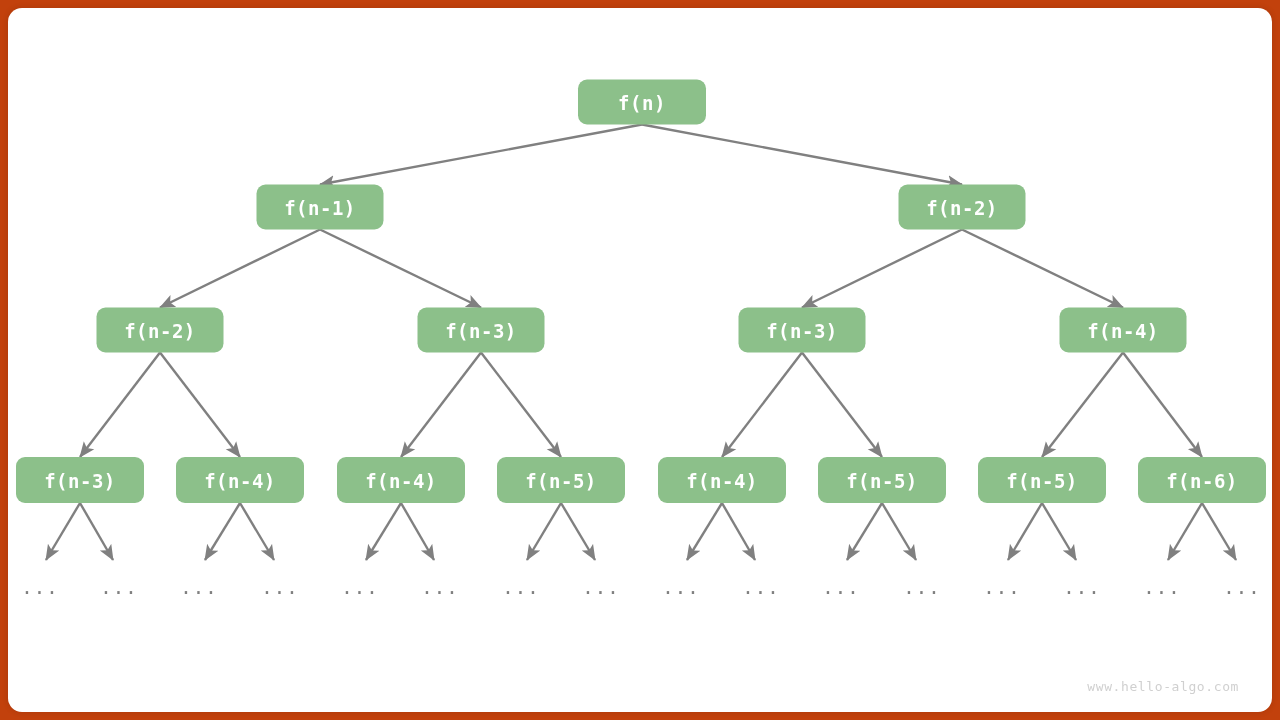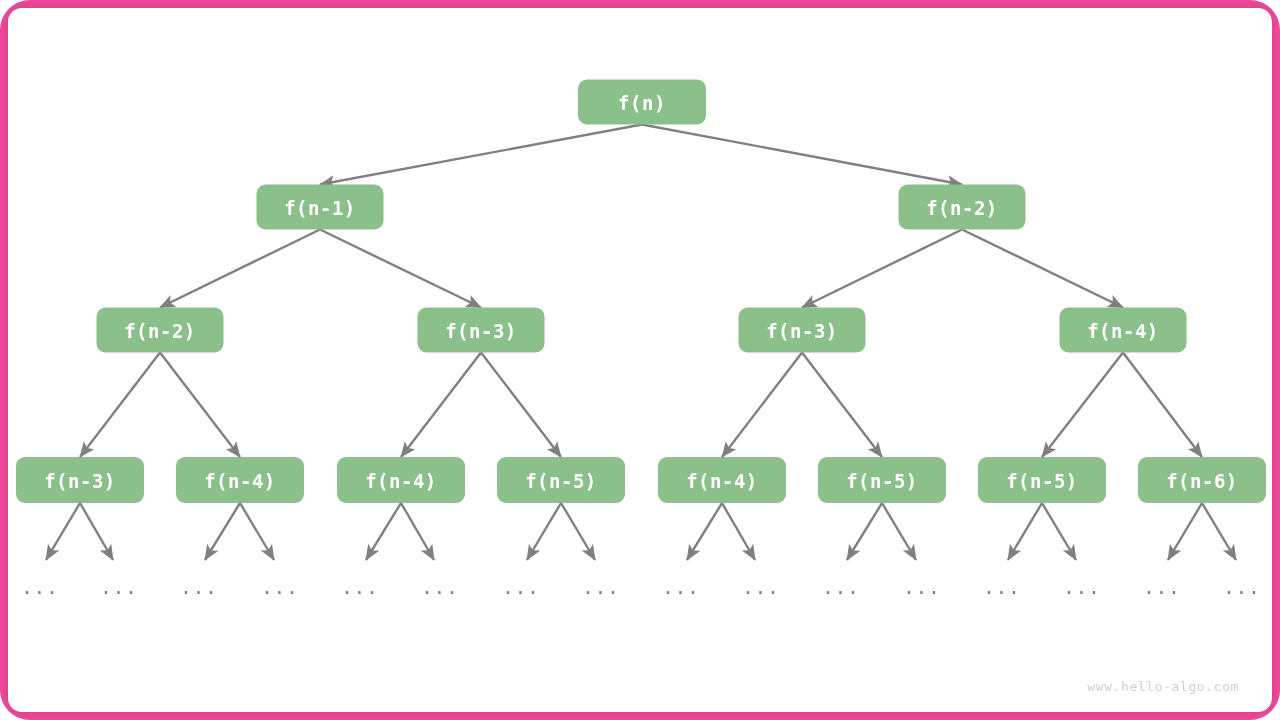--- a/index.html
+++ b/index.html
@@ -7,23 +7,22 @@
     padding: 0;
     width: 1280px;
     height: 720px;
     background: #ffffff;
     font-family: "DejaVu Sans Mono", "Liberation Mono", monospace;
   }
   #canvas {
     position: relative;
     width: 1280px;
     height: 720px;
-    background: #ec4899;
+    background: #c2410c;
     overflow: hidden;
-    border-radius: 30px;
   }
   #card {
     position: absolute;
     left: 8px;
     top: 8px;
     width: 1264px;
     height: 704px;
     background: #ffffff;
     border-radius: 14px;
     box-shadow: 0 0 6px rgba(0,0,0,0.13);

